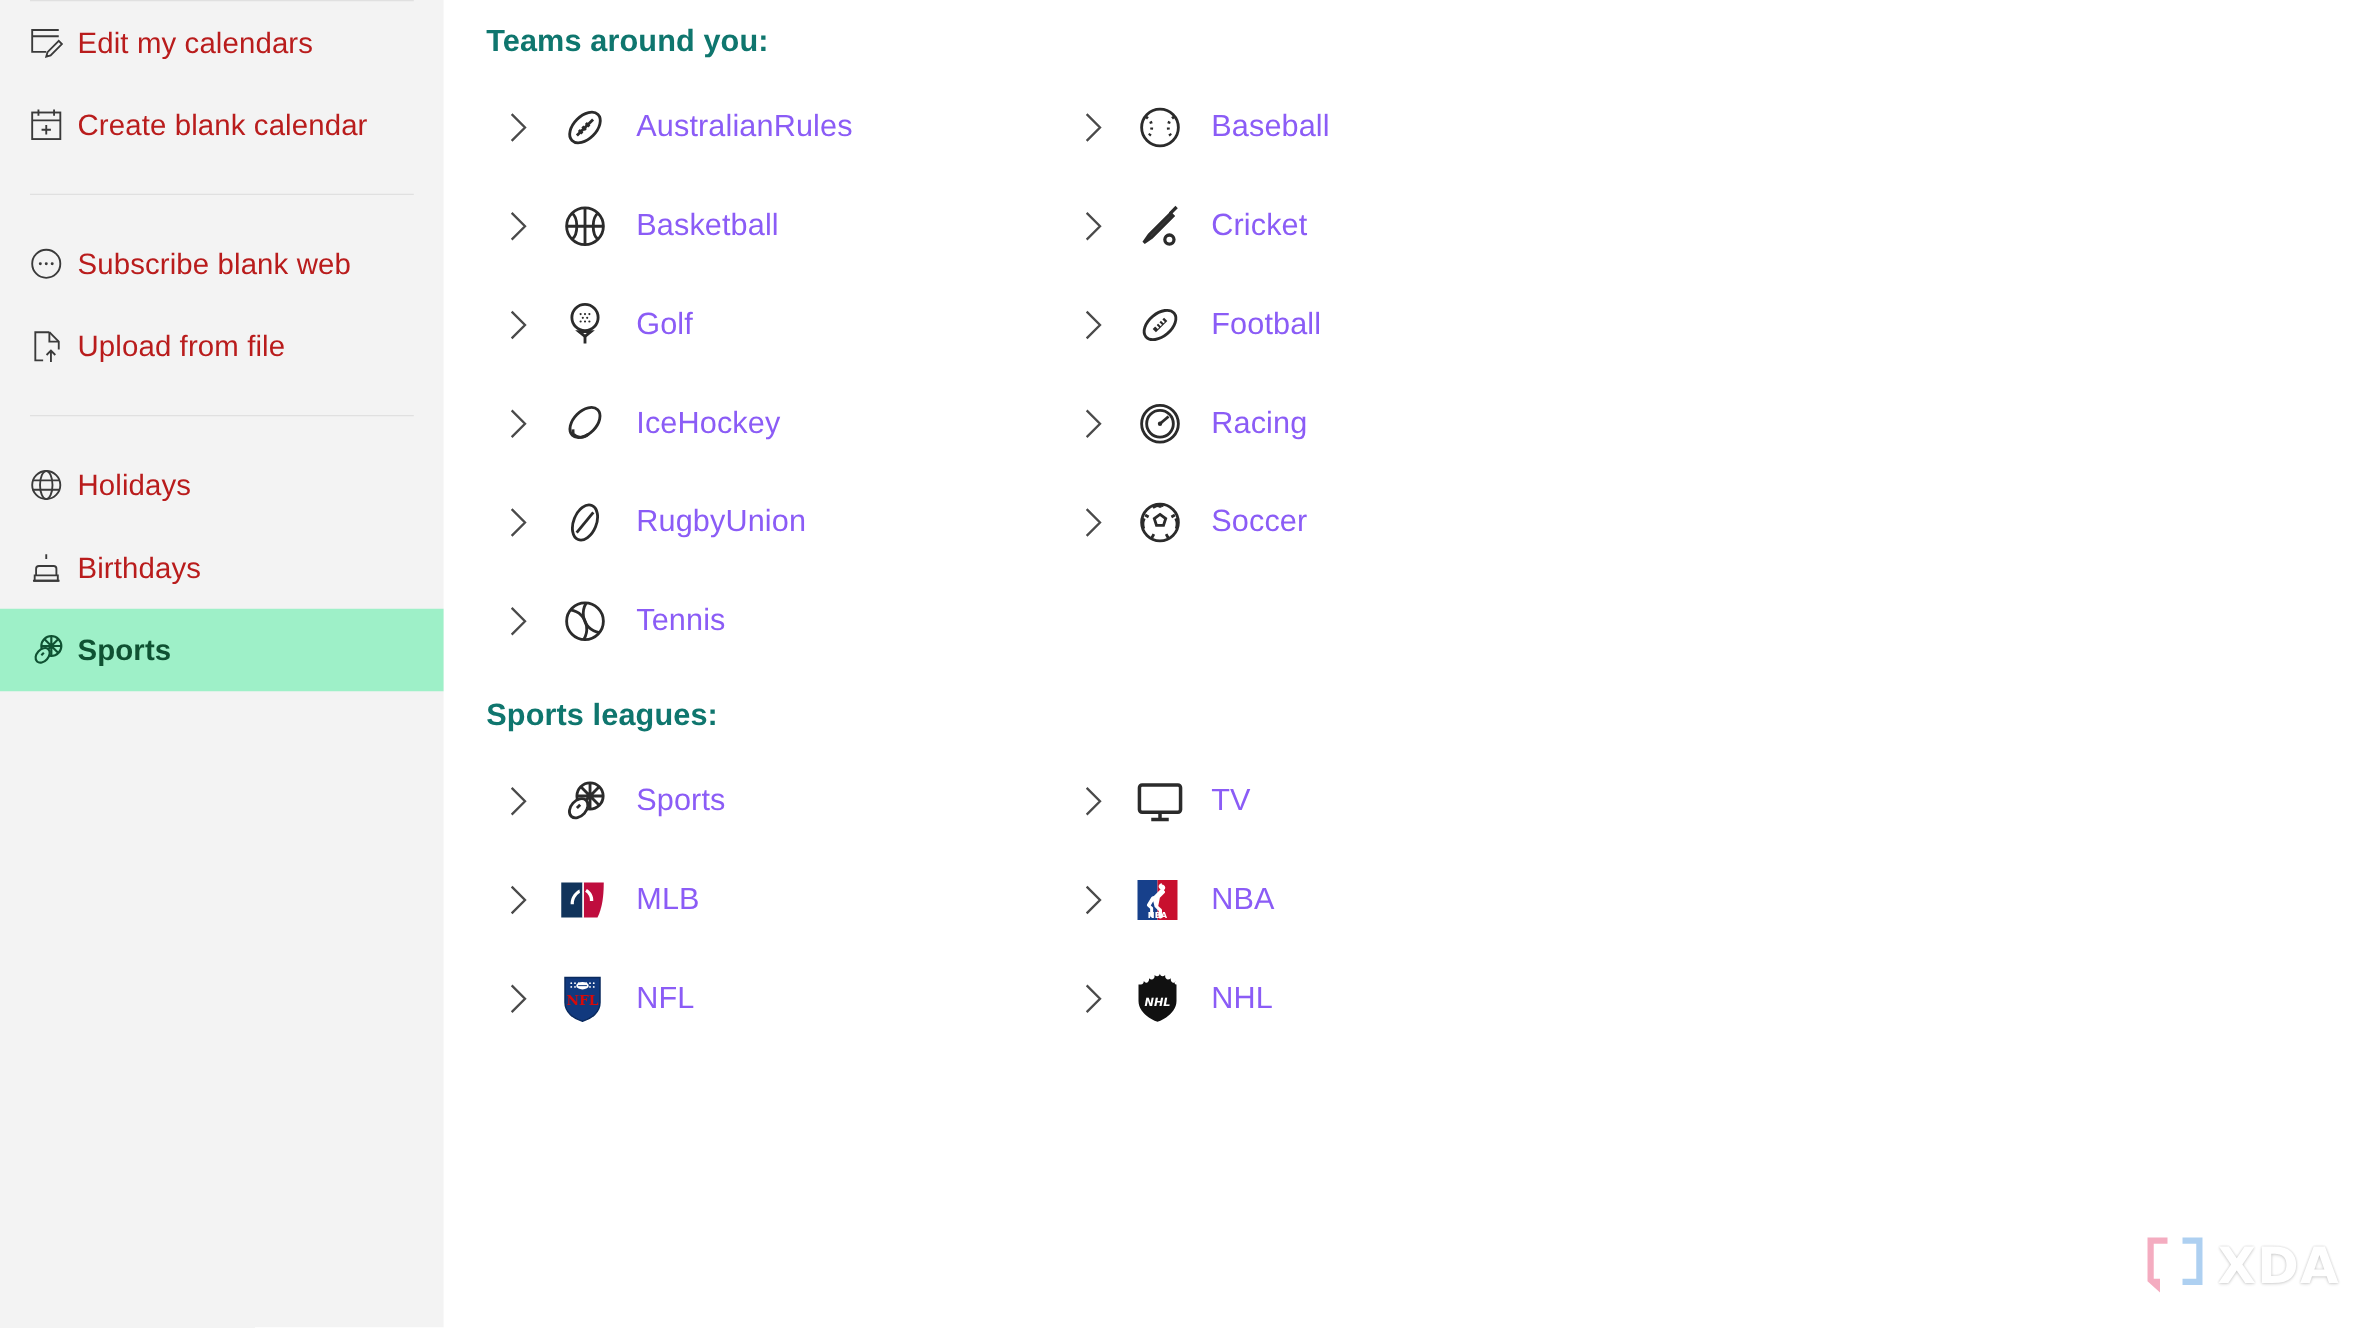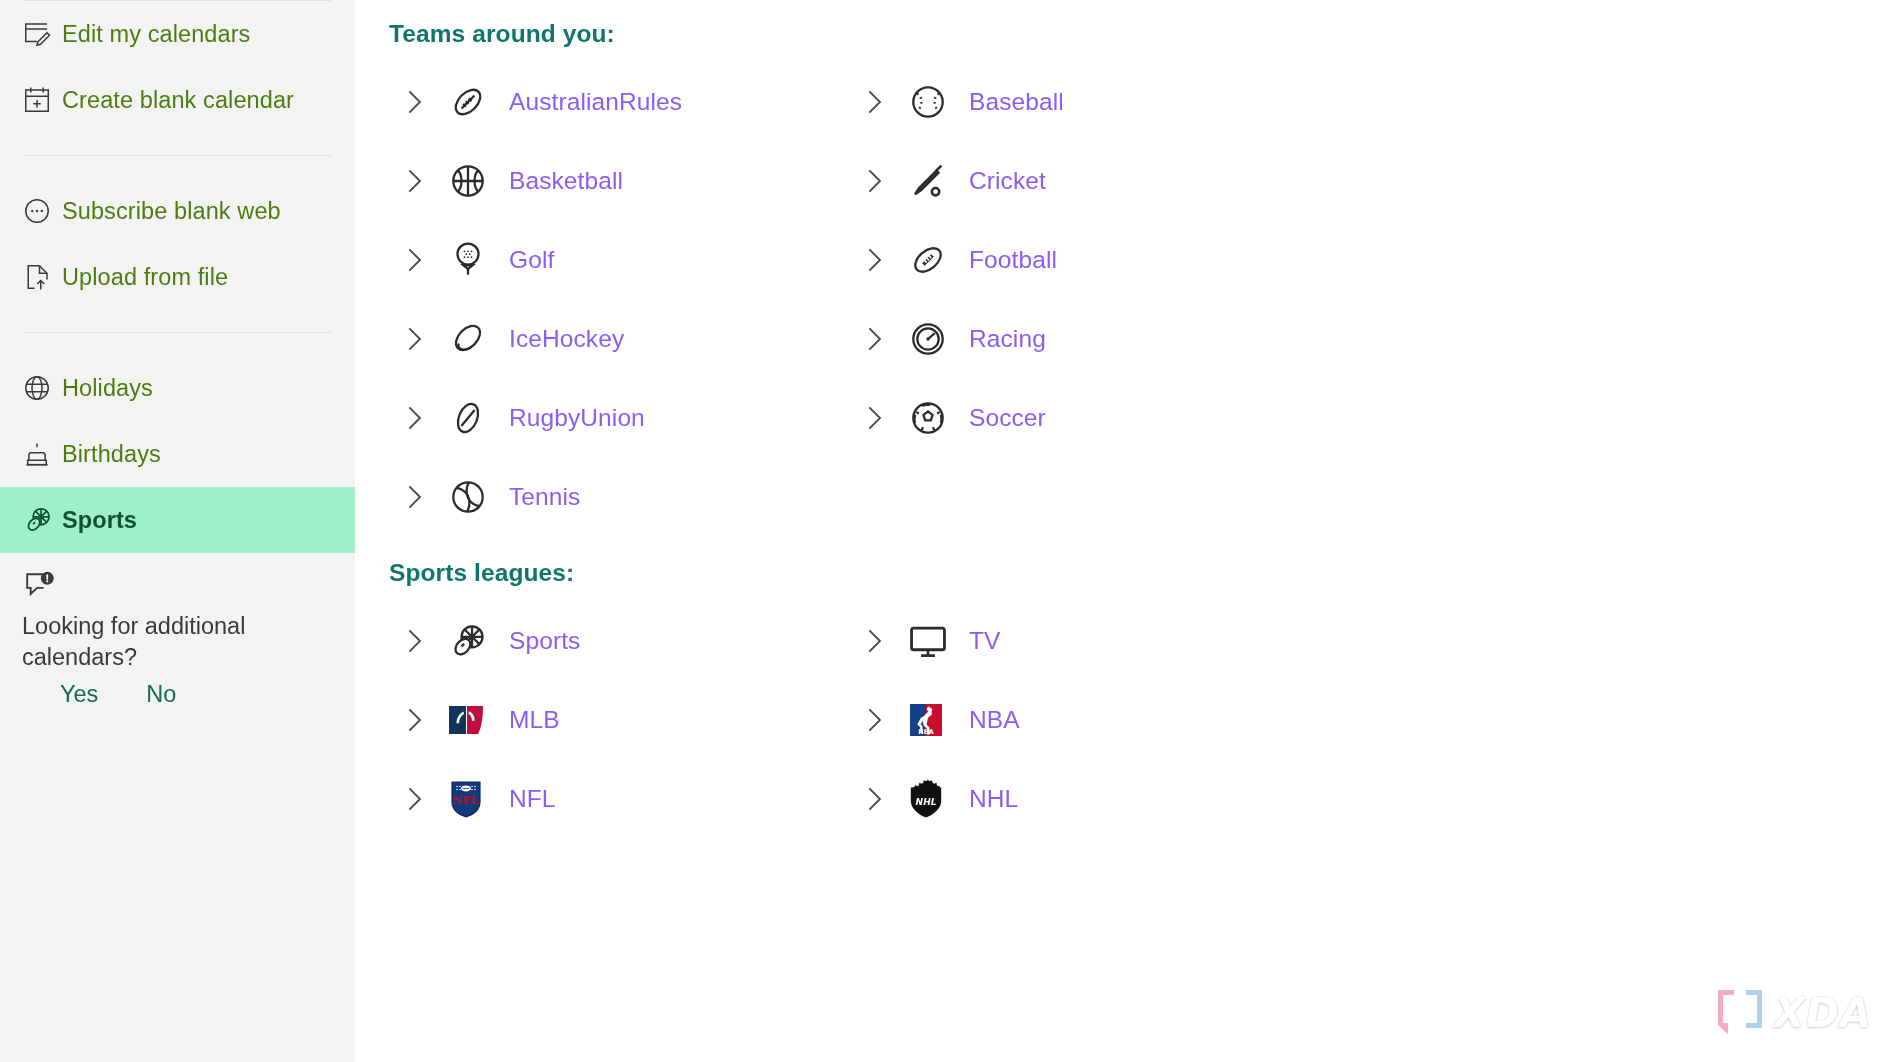--- a/index.html
+++ b/index.html
@@ -47,21 +47,21 @@
   .side-item .ico {
     width: 40px;
     flex: 0 0 40px;
     display: flex;
     align-items: center;
     justify-content: flex-start;
     color: #3a3a3a;
   }
   .side-item .lbl {
     font-size: 23.5px;
-    color: #4d7c0f;
+    color: #b91c1c;
     font-weight: 400;
     letter-spacing: .1px;
   }
   .side-item.active {
     background: #9ef0c8;
   }
   .side-item.active .lbl {
     color: #0f5132;
     font-weight: 700;
   }
@@ -156,21 +156,20 @@
     opacity: .92;
     pointer-events: none;
   }
   .wm-text {
     font-size: 40px;
     font-weight: 700;
     color: #ffffff;
     letter-spacing: 1px;
     text-shadow: 0 0 2px rgba(0,0,0,.18), 0 1px 3px rgba(0,0,0,.16);
     font-family: "DejaVu Sans", sans-serif;
-    font-style: italic;
   }
   svg { display: block; }
 </style>
 </head>
 <body>
 
 <div id="app">
 
   <aside class="sidebar">
     <div class="side-divider top"></div>
@@ -258,35 +257,20 @@
         <svg width="32" height="32" viewBox="0 0 24 24" fill="none" stroke="currentColor" stroke-width="1.3">
           <circle cx="14.3" cy="9.6" r="6"></circle>
           <path d="M14.3 3.6v12M8.3 9.6h12M10.1 5.4l8.4 8.4M18.5 5.4l-8.4 8.4"></path>
           <ellipse cx="9.1" cy="15.2" rx="3.5" ry="5" transform="rotate(42 9.1 15.2)" fill="#9ef0c8"></ellipse>
           <path d="M8.3 15.1l1.5-1.5"></path>
         </svg>
       </span>
       <span class="lbl">Sports</span>
     </div>
 
-    <div class="feedback">
-      <span class="fb-icon">
-        <svg width="36" height="32" viewBox="0 0 24 22" fill="none" stroke="currentColor" stroke-width="1.3">
-          <path d="M14.5 2.2H3.2v9.4h2.4v4.2l4.4-4.2h4.5"></path>
-          <circle cx="17" cy="5" r="4.4" fill="#3a3a3a" stroke="none"></circle>
-          <path d="M17 2.9v2.6" stroke="#ffffff" stroke-width="1.2" stroke-linecap="round"></path>
-          <circle cx="17" cy="7.1" r=".75" fill="#ffffff" stroke="none"></circle>
-        </svg>
-      </span>
-      <div class="fb-text">Looking for additional calendars?</div>
-      <div class="fb-actions">
-        <a>Yes</a>
-        <a>No</a>
-      </div>
-    </div>
   </aside>
 
   <main class="main">
 
     <h2 class="section-title">Teams around you:</h2>
 
     <div class="grid">
 
       <div class="row-item">
         <span class="chev">

